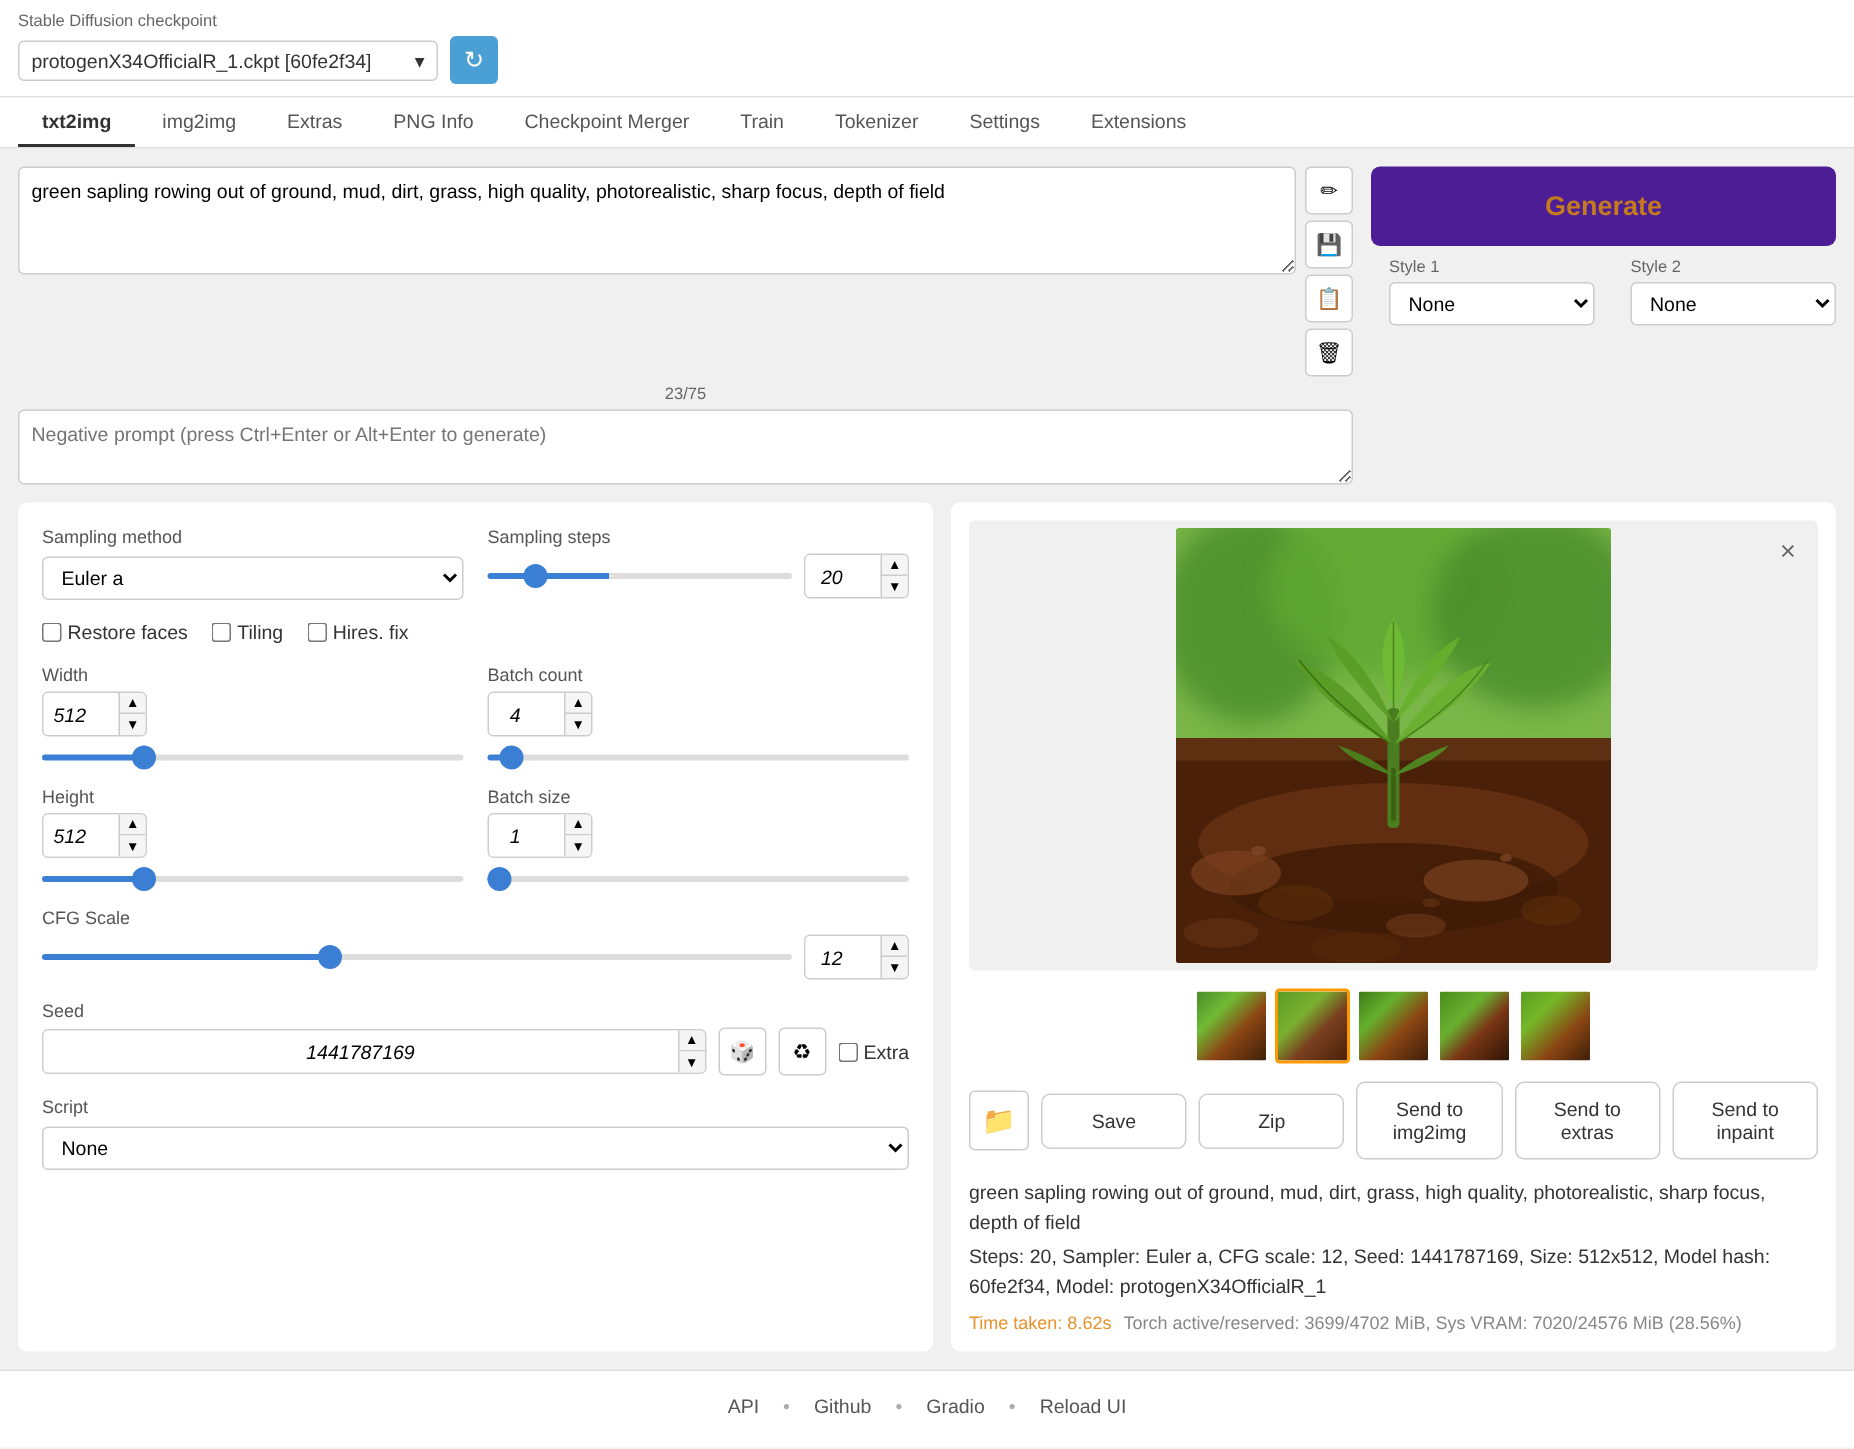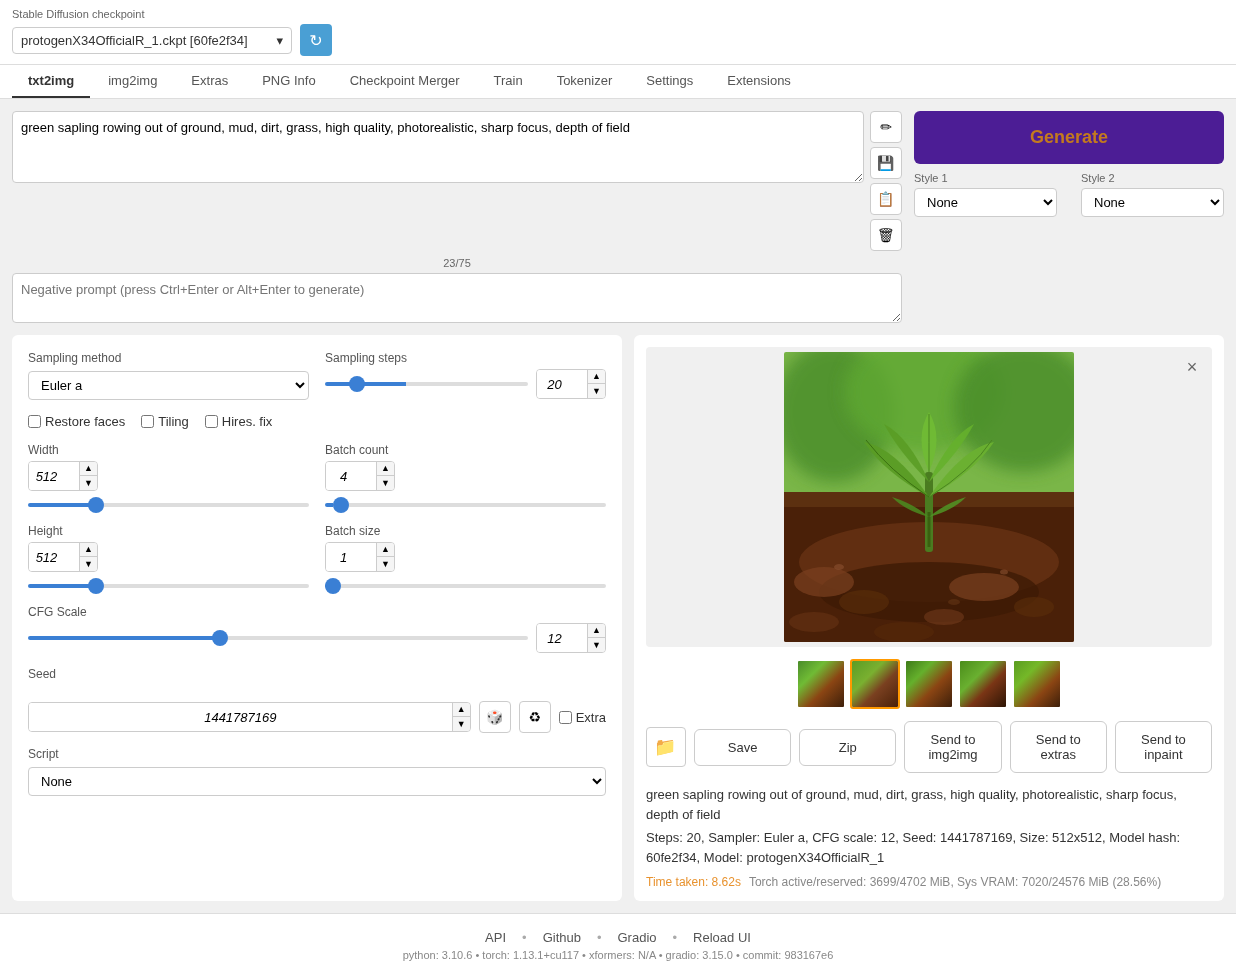--- a/index.html
+++ b/index.html
@@ -24,21 +24,21 @@
     .main-content { padding: 12px; display: flex; flex-direction: column; gap: 12px; }
     .prompt-textarea { width: 100%; min-height: 72px; border: 1px solid #ccc; border-radius: 4px; padding: 8px; font-size: 13px; resize: vertical; outline: none; font-family: inherit; }
     .neg-prompt-textarea { width: 100%; min-height: 50px; border: 1px solid #ccc; border-radius: 4px; padding: 8px; font-size: 13px; color: #999; resize: vertical; outline: none; font-family: inherit; }
     .prompt-buttons { display: flex; flex-direction: column; gap: 4px; }
     .icon-btn { width: 32px; height: 32px; border: 1px solid #ccc; border-radius: 4px; background: #fff; cursor: pointer; display: flex; align-items: center; justify-content: center; font-size: 14px; }
     .token-count { font-size: 11px; color: #666; text-align: center; margin-top: 2px; }
     
     
     .generate-section { display: flex; flex-direction: column; gap: 8px; min-width: 300px; }
     .generate-btn { width: 100%; padding: 16px; background: #4c1d95; border: none; border-radius: 6px; font-size: 18px; font-weight: 600; color: #c47a1e; cursor: pointer; }
-    .styles-row { display: flex; gap: 24px; align-items: flex-start; }
+    .styles-row { display: flex; gap: 24px; align-items: flex-start; margin-left: 12px; }
     .style-group { flex: 1; }
     .style-label { font-size: 11px; color: #666; margin-bottom: 4px; }
     .style-select { width: 100%; padding: 5px 8px; border: 1px solid #ccc; border-radius: 4px; font-size: 13px; background: #fff; cursor: pointer; }
     
     
     .top-row { display: flex; gap: 12px; align-items: flex-start; }
     .prompt-col { flex: 1; display: flex; flex-direction: column; gap: 4px; }
     .prompt-wrapper { display: flex; gap: 6px; align-items: flex-start; }
     .right-col { width: 310px; }
     
@@ -293,21 +293,21 @@
               <div class="steppers">
                 <button class="step-btn">▲</button>
                 <button class="step-btn">▼</button>
               </div>
             </div>
           </div>
         </div>
 
         <div>
           <div class="section-label">Seed</div>
-          <div class="seed-row" style="margin-top:20px;">
+          <div class="seed-row" style="margin-top:4px;">
             <div class="num-with-stepper" style="flex:1;">
               <input type="text" value="1441787169" style="flex: 1 1 0%; width: 100%; border: none; padding: 5px 8px; font-size: 13px;">
               <div class="steppers">
                 <button class="step-btn">▲</button>
                 <button class="step-btn">▼</button>
               </div>
             </div>
             <button class="icon-btn" title="Random seed">
               <span>🎲</span>
             </button>
@@ -443,16 +443,15 @@
   <div class="footer">
     <div class="footer-links">
       <a class="footer-link">API</a>
       <span class="footer-sep">•</span>
       <a class="footer-link">Github</a>
       <span class="footer-sep">•</span>
       <a class="footer-link">Gradio</a>
       <span class="footer-sep">•</span>
       <a class="footer-link">Reload UI</a>
     </div>
-    <div class="footer-info">python: 3.10.6  •  torch: 1.13.1+cu117  •  xformers: N/A  •  gradio: 3.15.0  •  commit: 983167e6</div>
   </div>
 
 </div>
 
 </body></html>

